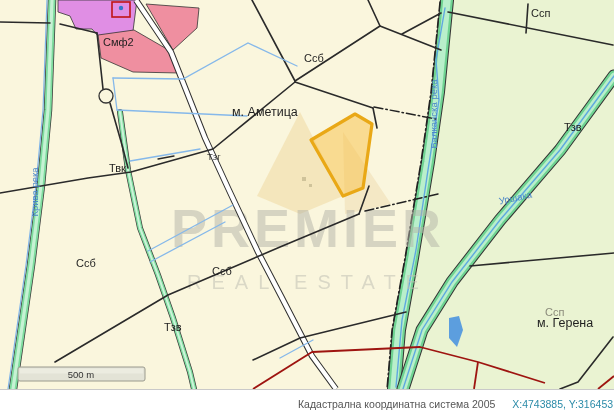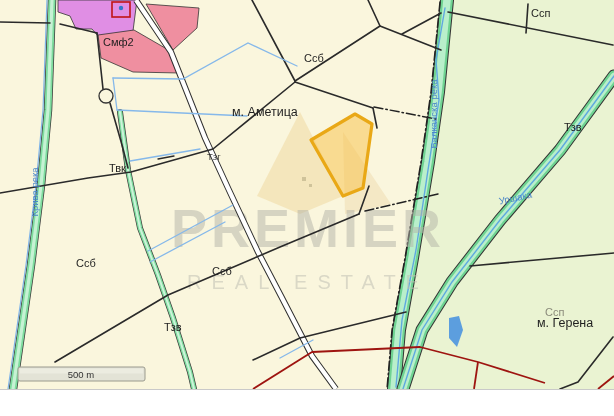--- a/index.html
+++ b/index.html
@@ -144,13 +144,20 @@
     </g>
 
     <g>
       <rect x="18" y="367" width="127" height="14" rx="2" fill="#e3e3d6" stroke="#9a9a8e" stroke-width="1"></rect>
       <rect x="20" y="368.5" width="123" height="5" fill="#eeeee2" opacity="0.8"></rect>
       <text class="scalebar-text" x="81" y="377.5" text-anchor="middle">500 m</text>
     </g>
   </svg>
   </div>
 
+  <div class="statusbar">
+    <div class="status-line">
+      <span>Кадастрална координатна система 2005</span>
+      <span class="status-coords">X:4743885, Y:316453</span>
+      
+    </div>
+  </div>
 </div>
 
 </body></html>

